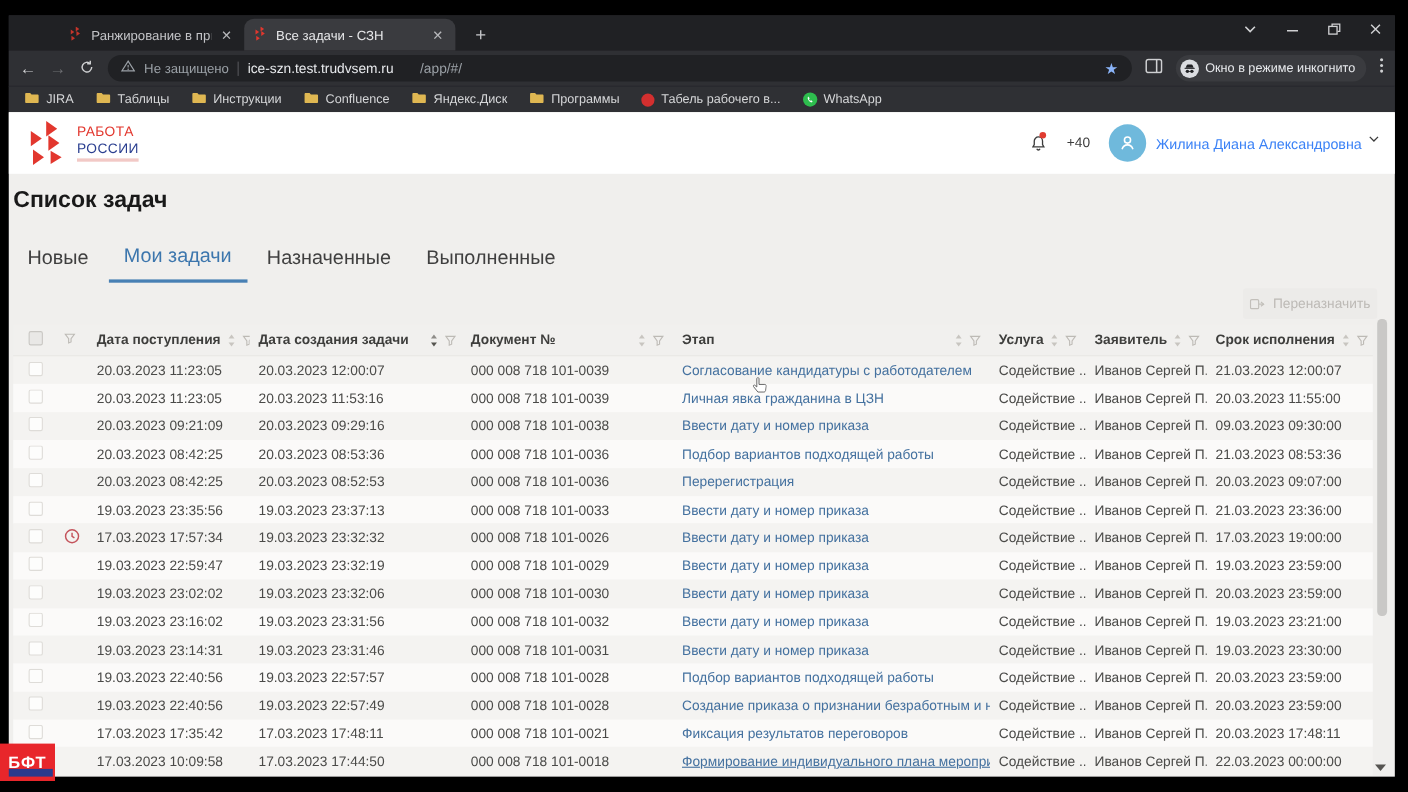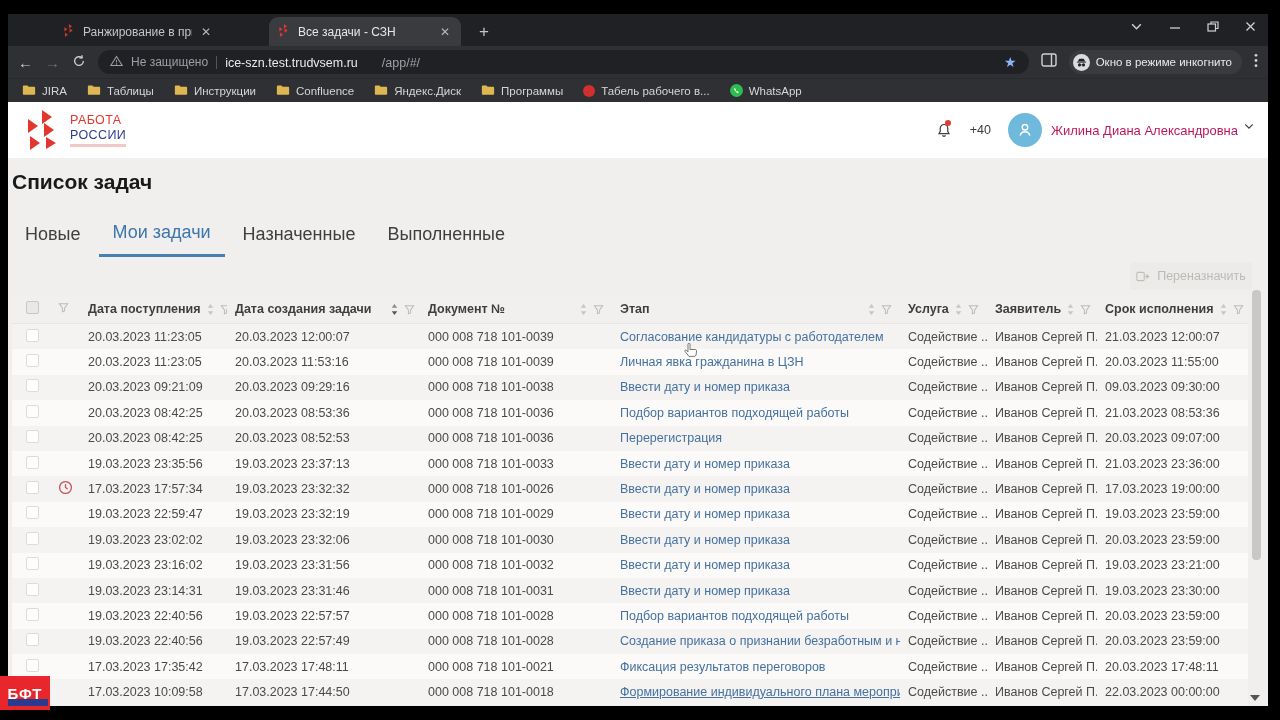--- a/index.html
+++ b/index.html
@@ -9,21 +9,21 @@
     position:relative;
     font-family:"Liberation Sans", sans-serif;
     overflow:hidden;
   }
   
   .browser { position:absolute; left:8px; top:14px; width:1260px; height:692px; background:#2f3034; }
 
   .tabstrip { height:32px; background:#202124; position:relative; display:flex; align-items:flex-end; padding-left:46px; }
   .tab { display:flex; align-items:center; gap:7px; height:29px; padding:0 9px; font-size:12px; color:#c3c4c7; width:168px; }
   .tab .title { flex:1; white-space:nowrap; overflow:hidden; }
-  .tab.active { background:#3a3b3f; border-radius:9px 9px 0 0; width:192px; color:#e6e7e9;margin-left:47px; }
+  .tab.active { background:#3a3b3f; border-radius:9px 9px 0 0; width:192px; color:#e6e7e9; }
   .tab-close { font-size:12px; color:#b7b8bb; padding:0 2px; }
   .newtab { color:#c3c4c7; font-size:17px; margin-left:12px; padding:0 6px 4px; }
   .wincontrols { position:absolute; right:12px; top:7px; display:flex; gap:26px; align-items:center; }
   .wincontrols span { display:inline-flex; }
 
   .toolbar { height:32px; background:#2f3034; display:flex; align-items:center; padding:0 10px; gap:12px; }
   .navbtn { font-size:15px; color:#cfd0d2; line-height:1; }
   .navbtn.disabled { color:#6e6f73; }
   .urlbar { height:24px; flex:1; max-width:942px; background:#202124; border-radius:12px; display:flex; align-items:center; padding:0 12px; gap:8px; }
   .url-warning { font-size:12px; color:#9aa0a6; }
@@ -48,21 +48,21 @@
   .logo-l1 { color:#e2372e; }
   .logo-l2 { color:#2b3f90; }
   .logo-sub { width:56px; height:3px; background:#f2c9c6; margin-top:2px; }
   .nav { display:flex; gap:38px; margin-left:40px; font-size:12px; color:#3c3c3c; letter-spacing:.2px; }
   .nav span { white-space:nowrap; }
   .hdr-right { margin-left:auto; display:flex; align-items:center; gap:9px; }
   .bell-wrap { position:relative; display:flex; align-items:center; gap:18px; }
   .bell-dot { position:absolute; top:-2px; left:9px; width:6px; height:6px; border-radius:50%; background:#e03c31; }
   .bell-count { font-size:12.5px; color:#3c3c3c; }
   .avatar { width:34px; height:34px; border-radius:50%; background:#6fb9dc; display:flex; align-items:center; justify-content:center; margin-left:8px; }
-  .user-name { font-size:13px; color:#be185d; display:flex; align-items:flex-start; gap:6px; white-space:nowrap; }
+  .user-name { font-size:13px; color:#3b82f6; display:flex; align-items:flex-start; gap:6px; white-space:nowrap; }
 
   .page { position:absolute; top:56px; left:0; right:0; bottom:0; }
   .page-title { position:absolute; left:4px; top:12px; font-size:21px; font-weight:bold; color:#191919; }
   .ptabs { position:absolute; left:17px; top:64px; display:flex; gap:32px; font-size:18px; color:#3f3f3f;align-items:center; }
   .ptab { padding-bottom:11px; white-space:nowrap; }
   .ptab.active { color:#3c76ad; border-bottom:3px solid #4880b4; padding-left:14px; padding-right:14px; margin:0 -14px; }
   .reassign { position:absolute; top:104px; right:16px; height:28px; width:122px; background:#ecebe9; border:none; border-radius:3px; color:#bdbab6; font-size:12.5px; display:flex; align-items:center; justify-content:center; gap:7px; font-family:inherit; }
 
   .tbl { position:absolute; left:4px; top:137px; width:1236px; }
   .grid { display:grid; grid-template-columns:36px 32px 147px 193px 192px 288px 87px 110px 1fr; align-items:center; }

